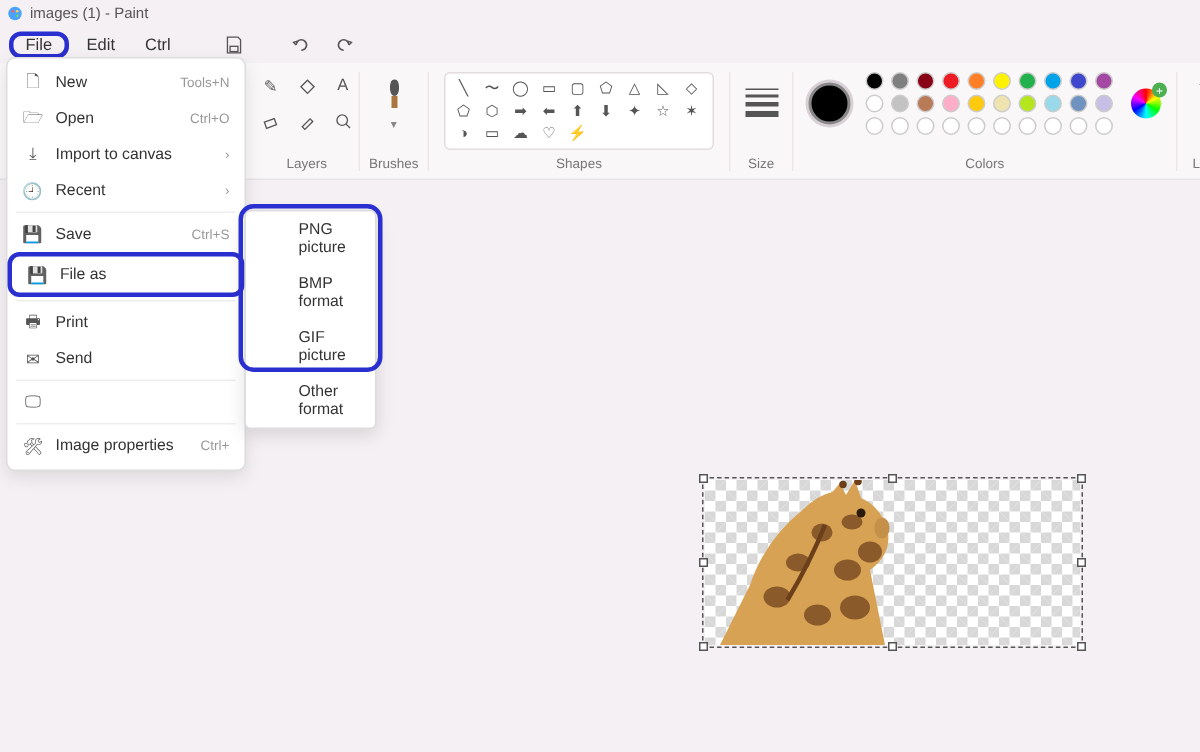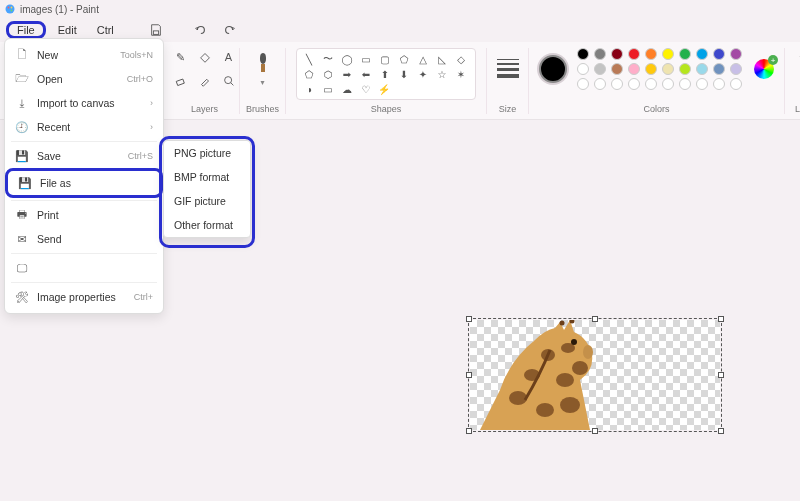--- a/index.html
+++ b/index.html
@@ -42,21 +42,21 @@
   
   .filemenu { position:absolute; top:38px; left:4px; width:160px; background:#fff; border:1px solid #ddd; border-radius:6px; box-shadow:0 4px 12px rgba(0,0,0,.1); padding:4px 0; z-index:10; }
   .filemenu .fi { display:flex; align-items:center; padding:5px 10px; font-size:10.5px; gap:8px; cursor:pointer; position:relative; }
   .filemenu .fi .ic { width:14px; height:14px; display:flex; align-items:center; justify-content:center; color:#555; font-size:11px; }
   .filemenu .fi .sc { margin-left:auto; color:#999; font-size:9px; }
   .filemenu .fi .chev { margin-left:auto; color:#999; font-size:9px; }
   .filemenu .fi.hl { border:3px solid #2a2fcf; border-radius:8px; }
   .filemenu .sep { height:1px; background:#eee; margin:2px 6px; }
 
   
-  .submenu { position:absolute; top:140px; left:163px; width:88px; background:#fff; border:1px solid #ddd; border-radius:4px; box-shadow:0 4px 12px rgba(0,0,0,.12); z-index:11; }
+  .submenu { position:absolute; top:140px; left:163px; width:88px; background:#fff; border:1px solid #ddd; border-radius:4px; box-shadow:0 4px 12px rgba(0,0,0,.12); z-index:11;padding-left:25px; }
   .submenu .si { padding:6px 10px; font-size:10.5px; cursor:pointer; }
   .submenu-hl { position:absolute; top:136px; left:159px; width:96px; height:112px; border:3px solid #2a2fcf; border-radius:10px; z-index:12; pointer-events:none; }
 
   
   .canvas-sel { position:absolute; top:320px; left:470px; width:250px; height:110px; }
   .checker { position:absolute; inset:0; background-image:
     linear-gradient(45deg,#d8d8d8 25%,transparent 25%),
     linear-gradient(-45deg,#d8d8d8 25%,transparent 25%),
     linear-gradient(45deg,transparent 75%,#d8d8d8 75%),
     linear-gradient(-45deg,transparent 75%,#d8d8d8 75%);

